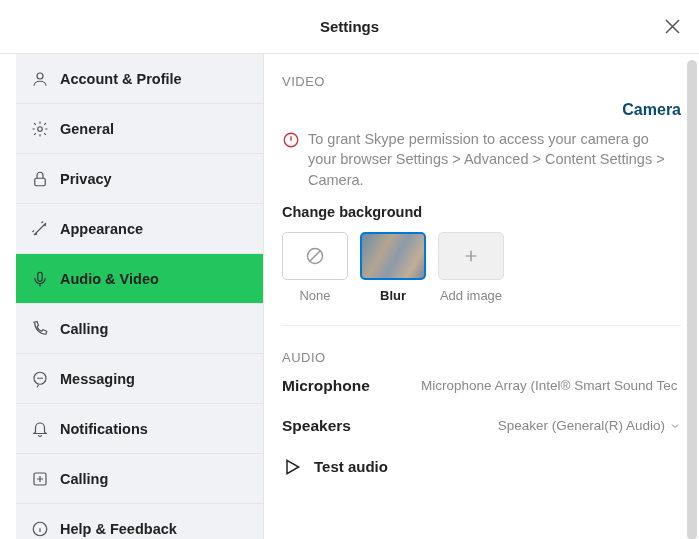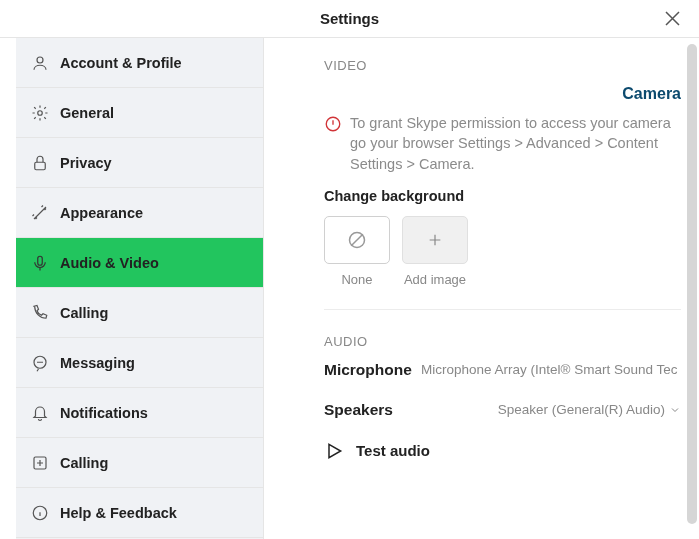--- a/index.html
+++ b/index.html
@@ -1,27 +1,27 @@
 <!DOCTYPE html>
 <html><head>
 <meta charset="utf-8">
 <style>
 * { margin: 0; padding: 0; box-sizing: border-box; }
 body { font-family: -apple-system, BlinkMacSystemFont, "Segoe UI", sans-serif; background: #fff; width: 699px; height: 539px; overflow: hidden; }
 .window { width: 699px; height: 539px; display: flex; flex-direction: column; }
-.titlebar { height: 38px; border-bottom: 1px solid #e5e5e5; display: flex; align-items: center; justify-content: center; position: relative; }
+.titlebar { height: 54px; border-bottom: 1px solid #e5e5e5; display: flex; align-items: center; justify-content: center; position: relative; }
 .titlebar .title { font-weight: 600; font-size: 15px; color: #222; }
 .titlebar .close { position: absolute; right: 18px; top: 50%; transform: translateY(-50%); width: 18px; height: 18px; display: flex; align-items: center; justify-content: center; cursor: pointer; }
 .body { flex: 1; display: flex; overflow: hidden; }
 .sidebar { width: 248px; background: #f0f2f5; border-right: 1px solid #e5e5e5; overflow-y: auto; margin-left: 16px; }
 .sidebar-item { display: flex; align-items: center; height: 50px; padding: 0 14px; border-bottom: 1px solid #e5e5e5; cursor: pointer; }
 .sidebar-item.active { background: #22c55e; }
 .sidebar-item .icon { width: 20px; height: 20px; margin-right: 10px; display: flex; align-items: center; justify-content: center; }
 .sidebar-item .label { font-weight: 600; font-size: 14.5px; color: #222; }
-.content { flex: 1; padding: 20px 18px; overflow-y: auto; position: relative; margin-left: 42px; }
+.content { flex: 1; padding: 20px 18px; overflow-y: auto; position: relative; }
 .scrollbar { position: absolute; right: 2px; top: 6px; width: 10px; height: 480px; background: #d6d6d6; border-radius: 5px; }
 .section-label { color: #888; font-size: 13px; font-weight: 500; letter-spacing: 0.5px; margin-bottom: 12px; }
 .heading { font-weight: 700; font-size: 16px; color: #0c4a6e; margin-bottom: 10px; text-align: right; }
 .alert { display: flex; gap: 8px; margin-bottom: 14px; }
 .alert .icon { flex: 0 0 18px; margin-top: 2px; }
 .alert .msg { color: #8b8b8b; font-size: 14.5px; line-height: 1.4; }
 .subheading { font-weight: 600; font-size: 14.5px; color: #222; margin-bottom: 12px; }
 .bg-options { display: flex; gap: 12px; margin-bottom: 24px; padding-bottom: 22px; border-bottom: 1px solid #ececec; }
 .bg-opt { display: flex; flex-direction: column; align-items: center; gap: 8px; cursor: pointer; text-align: center; }
 .bg-tile { width: 66px; height: 48px; border: 1px solid #d0d0d0; border-radius: 5px; display: flex; align-items: center; justify-content: center; }
@@ -171,20 +171,24 @@
       <div class="bg-options">
         <div class="bg-opt bg-none">
           <div class="bg-tile">
             <svg width="20" height="20" viewBox="0 0 24 24" fill="none" stroke="#999" stroke-width="1.8">
                 <circle cx="12" cy="12" r="9"></circle>
                 <path d="M5 19L19 5"></path>
               </svg>
           </div>
           <span class="bg-label">None</span>
         </div>
+        <div class="bg-opt bg-blur">
+          <div class="bg-tile"></div>
+          <span class="bg-label">Blur</span>
+        </div>
         <div class="bg-opt bg-add">
           <div class="bg-tile">
             <svg width="16" height="16" viewBox="0 0 24 24" fill="none" stroke="#888" stroke-width="1.8">
                 <path d="M12 4v16M4 12h16"></path>
               </svg>
           </div>
           <span class="bg-label">Add image</span>
         </div>
       </div>
 

